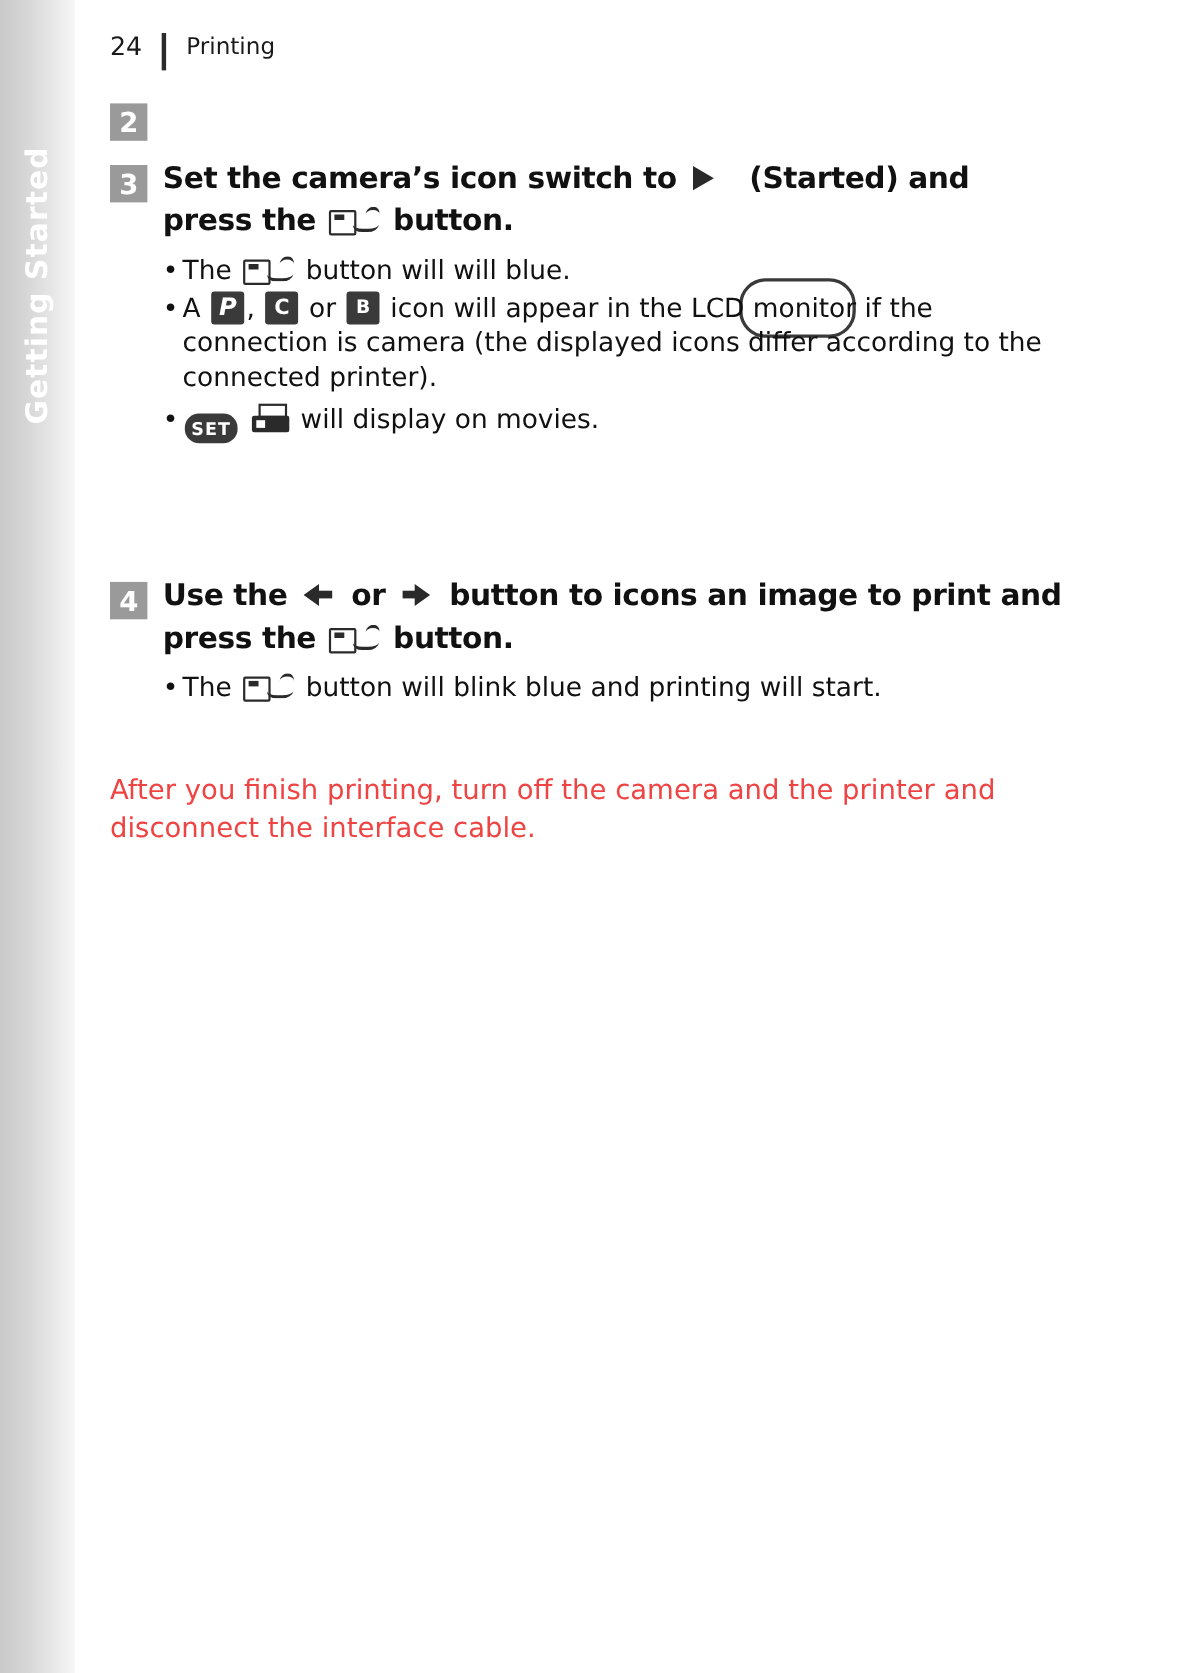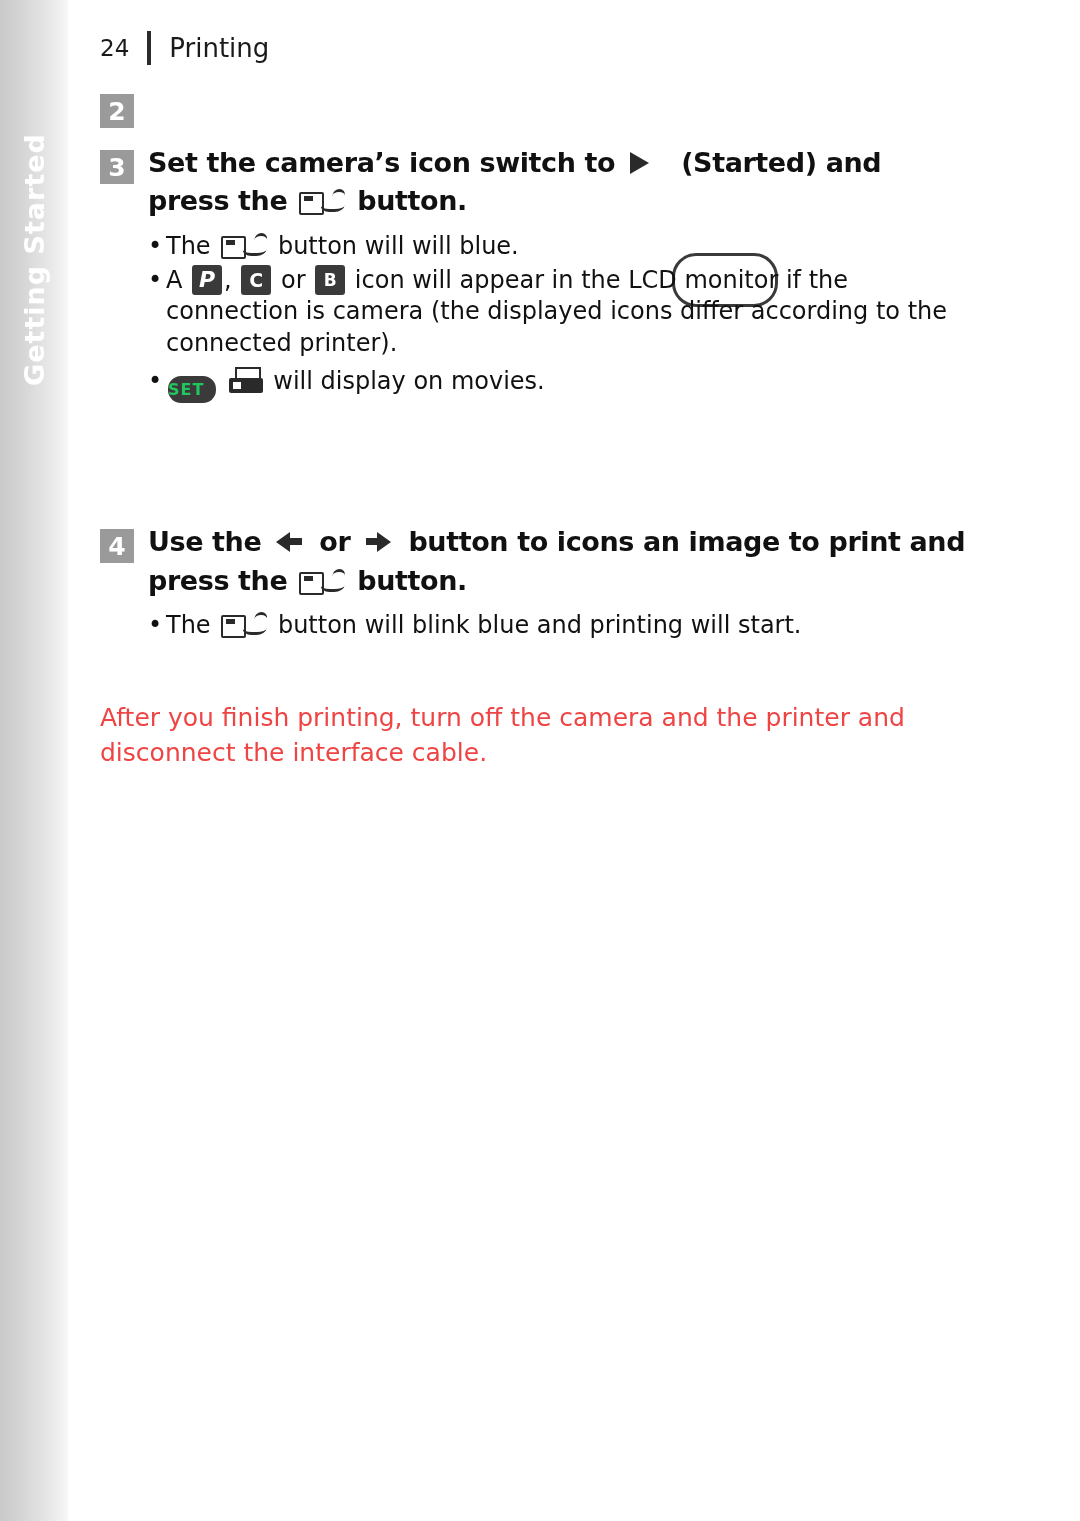--- a/index.html
+++ b/index.html
@@ -41,37 +41,36 @@
     transform: rotate(180deg);
     white-space: nowrap;
   }
 
   
   .page-header {
     position: absolute;
     left: 100px;
     top: 30px;
     display: flex;
-    align-items: center;
     height: 36px;
   }
   .page-number {
     font-size: 23px;
     color: #1a1a1a;
     font-family: "DejaVu Sans", "Liberation Sans", sans-serif;
   }
   .header-rule {
     width: 4px;
     height: 34px;
     background: #2b2b2b;
     margin-left: 18px;
     margin-right: 18px;
   }
   .header-title {
-    font-size: 26px;
+    font-size: 21px;
     color: #1a1a1a;
   }
 
   
   .content {
     position: absolute;
     left: 100px;
     top: 88px;
     width: 880px;
   }
@@ -200,24 +199,24 @@
   .ico-sq-1 .mark { font-size: 22px; font-style: italic; }
   .ico-sq-2 .mark { font-size: 19px; }
   .ico-sq-3 .mark { font-size: 17px; }
 
   
   .ico-set {
     width: 48px;
     height: 27px;
     background: #3a3a3a;
     border-radius: 13px;
-    color: #22c55e;
+    color: #ffffff;
     font-size: 16px;
     font-weight: bold;
-    text-align: left;
+    text-align: center;
     line-height: 27px;
     letter-spacing: 1px;
     margin: 0 2px;
     vertical-align: -6px;
   }
   
   .ico-movie {
     width: 34px;
     height: 28px;
     position: relative;

